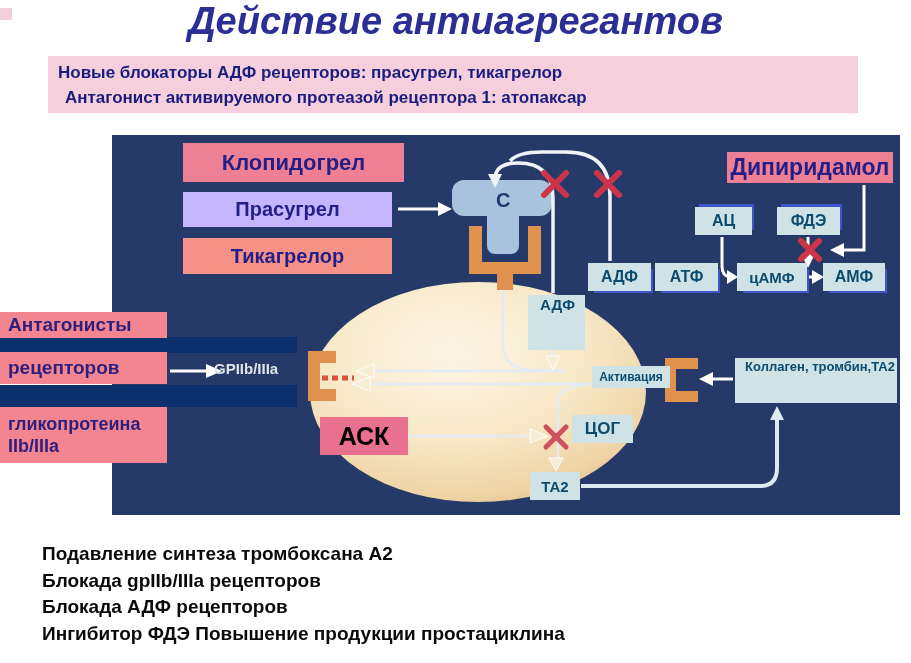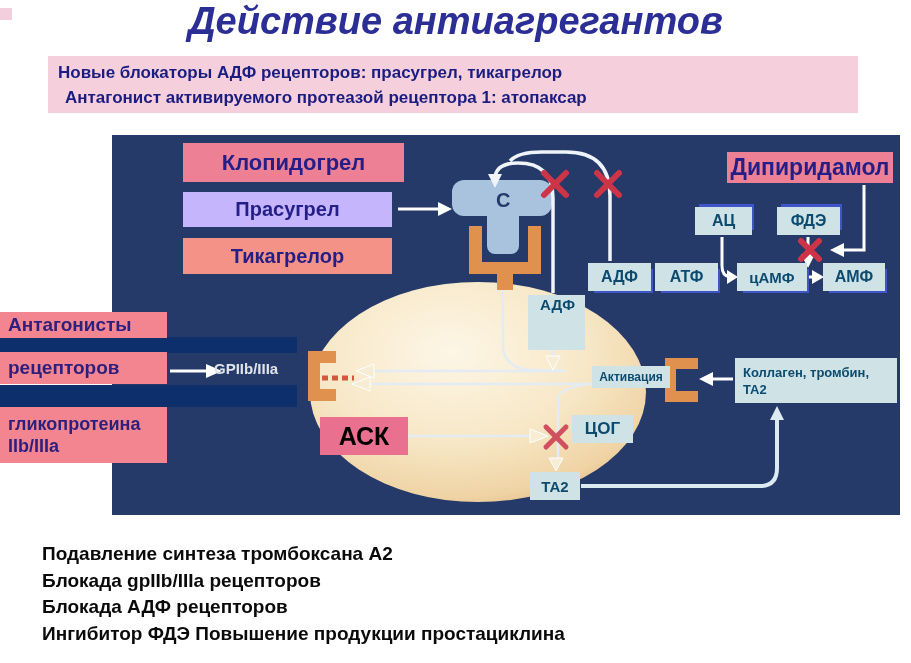--- a/index.html
+++ b/index.html
@@ -46,21 +46,21 @@
   .adf{left:575px;top:263px;width:63px;height:28px;margin-left:13px;}
   .atf{left:655px;top:263px;width:63px;height:28px;}
   .camf{left:737px;top:263px;width:70px;height:28px;font-size:15px;}
   .amf{left:823px;top:263px;width:62px;height:28px;}
   .adf-inner{left:528px;top:295px;width:57px;height:55px;font-size:15px;
              align-items:flex-start;padding-left:2px;line-height:19px;}
   .cog{left:572px;top:415px;width:61px;height:28px;font-size:17px;}
   .ta2{left:530px;top:472px;width:50px;height:28px;font-size:15px;}
   .activation{left:592px;top:366px;width:78px;height:22px;font-size:12px;}
   .collagen{left:735px;top:358px;width:162px;height:45px;font-size:13px;line-height:17px;
-            flex-direction:column;align-items:flex-start;padding-left:8px;}
+            flex-direction:row;align-items:flex-start;padding-left:8px;}
 
   .gptext{left:214px;top:360px;width:110px;height:20px;color:#dfe3ea;font-weight:bold;
           font-size:15px;z-index:4;}
 
   .footer{left:42px;top:541px;width:850px;color:#0a0a0a;font-weight:bold;
           font-size:19px;line-height:26.5px;z-index:2;}
 </style>
 </head>
 <body>
 

